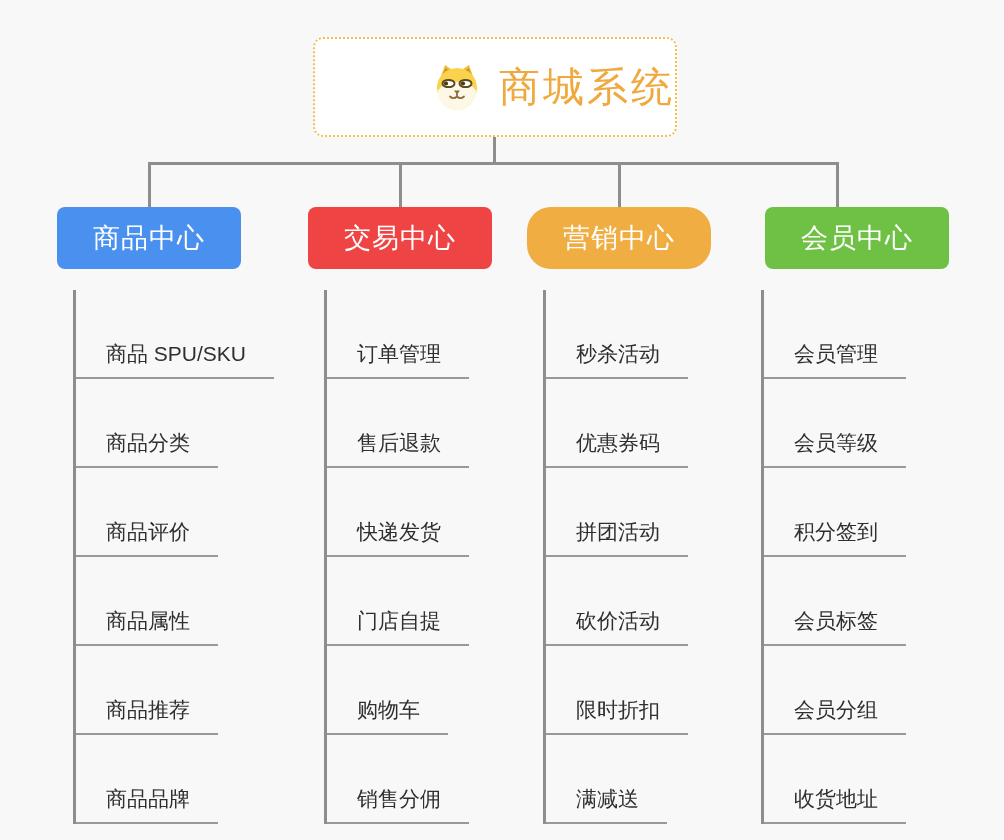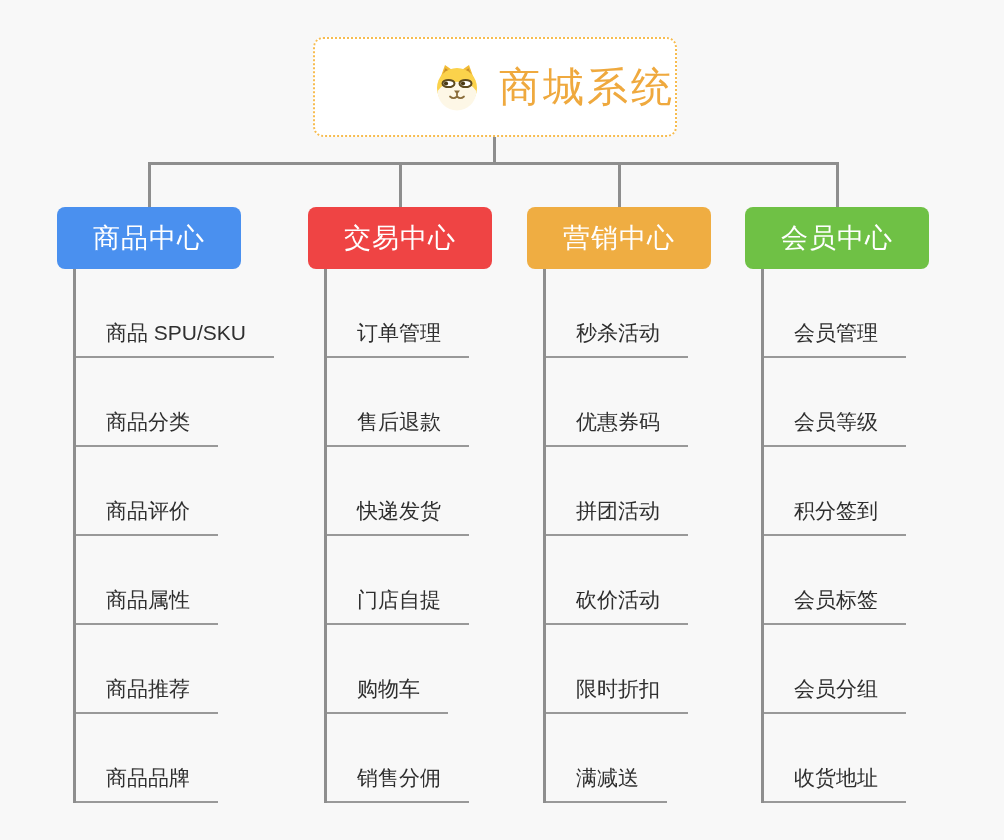--- a/index.html
+++ b/index.html
@@ -51,21 +51,21 @@
     border-radius: 8px;
     color: #ffffff;
     font-size: 27px;
     font-weight: 500;
     letter-spacing: 1px;
     display: flex;
     align-items: center;
     justify-content: center;
     white-space: nowrap;
   }
-  .leaves { position: relative; }
+  .leaves { position: relative; margin-top: 21px; }
   .vline {
     position: absolute;
     left: 16px; top: 0;
     width: 3px; height: 534px;
     background: var(--connector);
   }
   .leaf {
     height: 89px;
     display: flex;
     align-items: flex-end;
@@ -157,21 +157,21 @@
           </div>
           <div class="leaf">
             <span class="leaf-label">购物车</span>
           </div>
           <div class="leaf">
             <span class="leaf-label">销售分佣</span>
           </div>
         </div>
       </div>
       <div class="column" style="left: 527px;">
-        <div class="branch-node" style="background: rgb(239, 173, 66);">营销中心</div>
+        <div class="branch-node" style="background: rgb(239, 173, 66); border-radius: 24px;">营销中心</div>
         <div class="leaves">
           <div class="vline"></div>
           <div class="leaf">
             <span class="leaf-label">秒杀活动</span>
           </div>
           <div class="leaf">
             <span class="leaf-label">优惠券码</span>
           </div>
           <div class="leaf">
             <span class="leaf-label">拼团活动</span>
@@ -181,21 +181,21 @@
           </div>
           <div class="leaf">
             <span class="leaf-label">限时折扣</span>
           </div>
           <div class="leaf">
             <span class="leaf-label">满减送</span>
           </div>
         </div>
       </div>
       <div class="column" style="left: 745px;">
-        <div class="branch-node" style="background: rgb(111, 193, 69);">会员中心</div>
+        <div class="branch-node" style="background: rgb(111, 193, 69); margin-left: 20px;">会员中心</div>
         <div class="leaves">
           <div class="vline"></div>
           <div class="leaf">
             <span class="leaf-label">会员管理</span>
           </div>
           <div class="leaf">
             <span class="leaf-label">会员等级</span>
           </div>
           <div class="leaf">
             <span class="leaf-label">积分签到</span>

